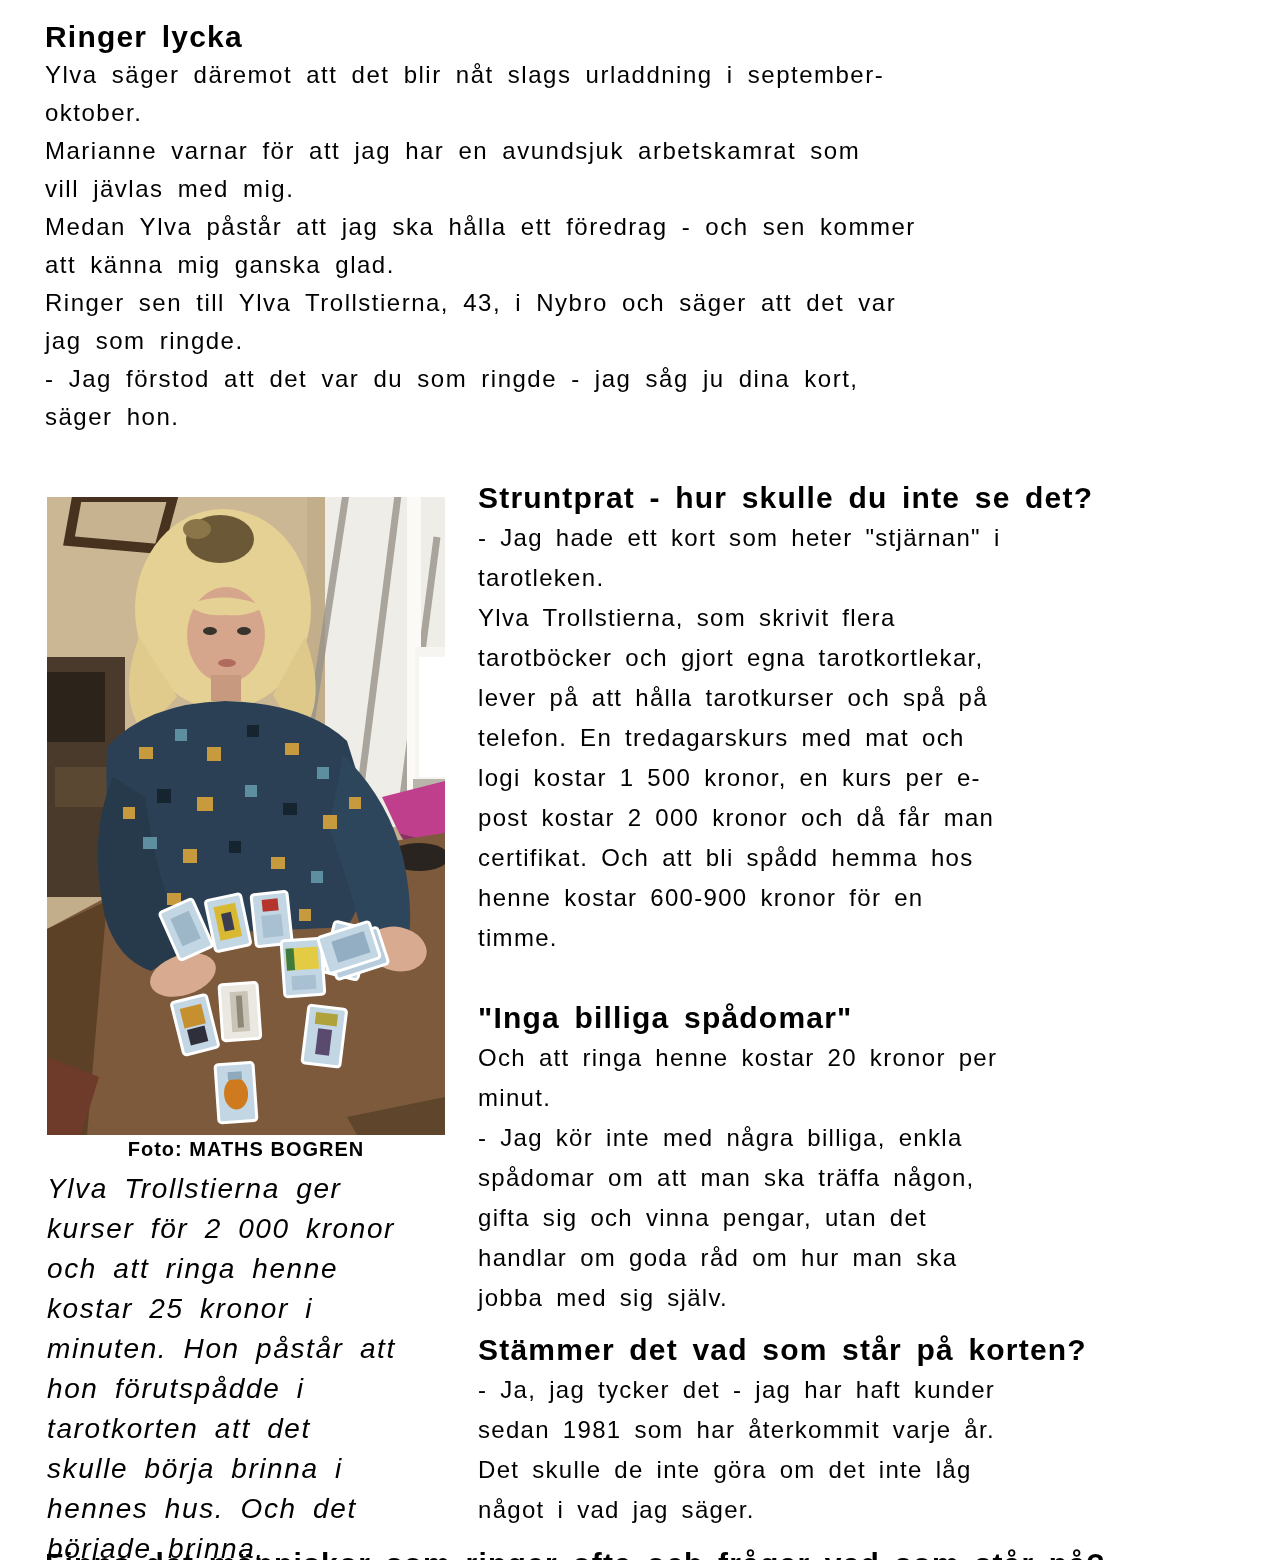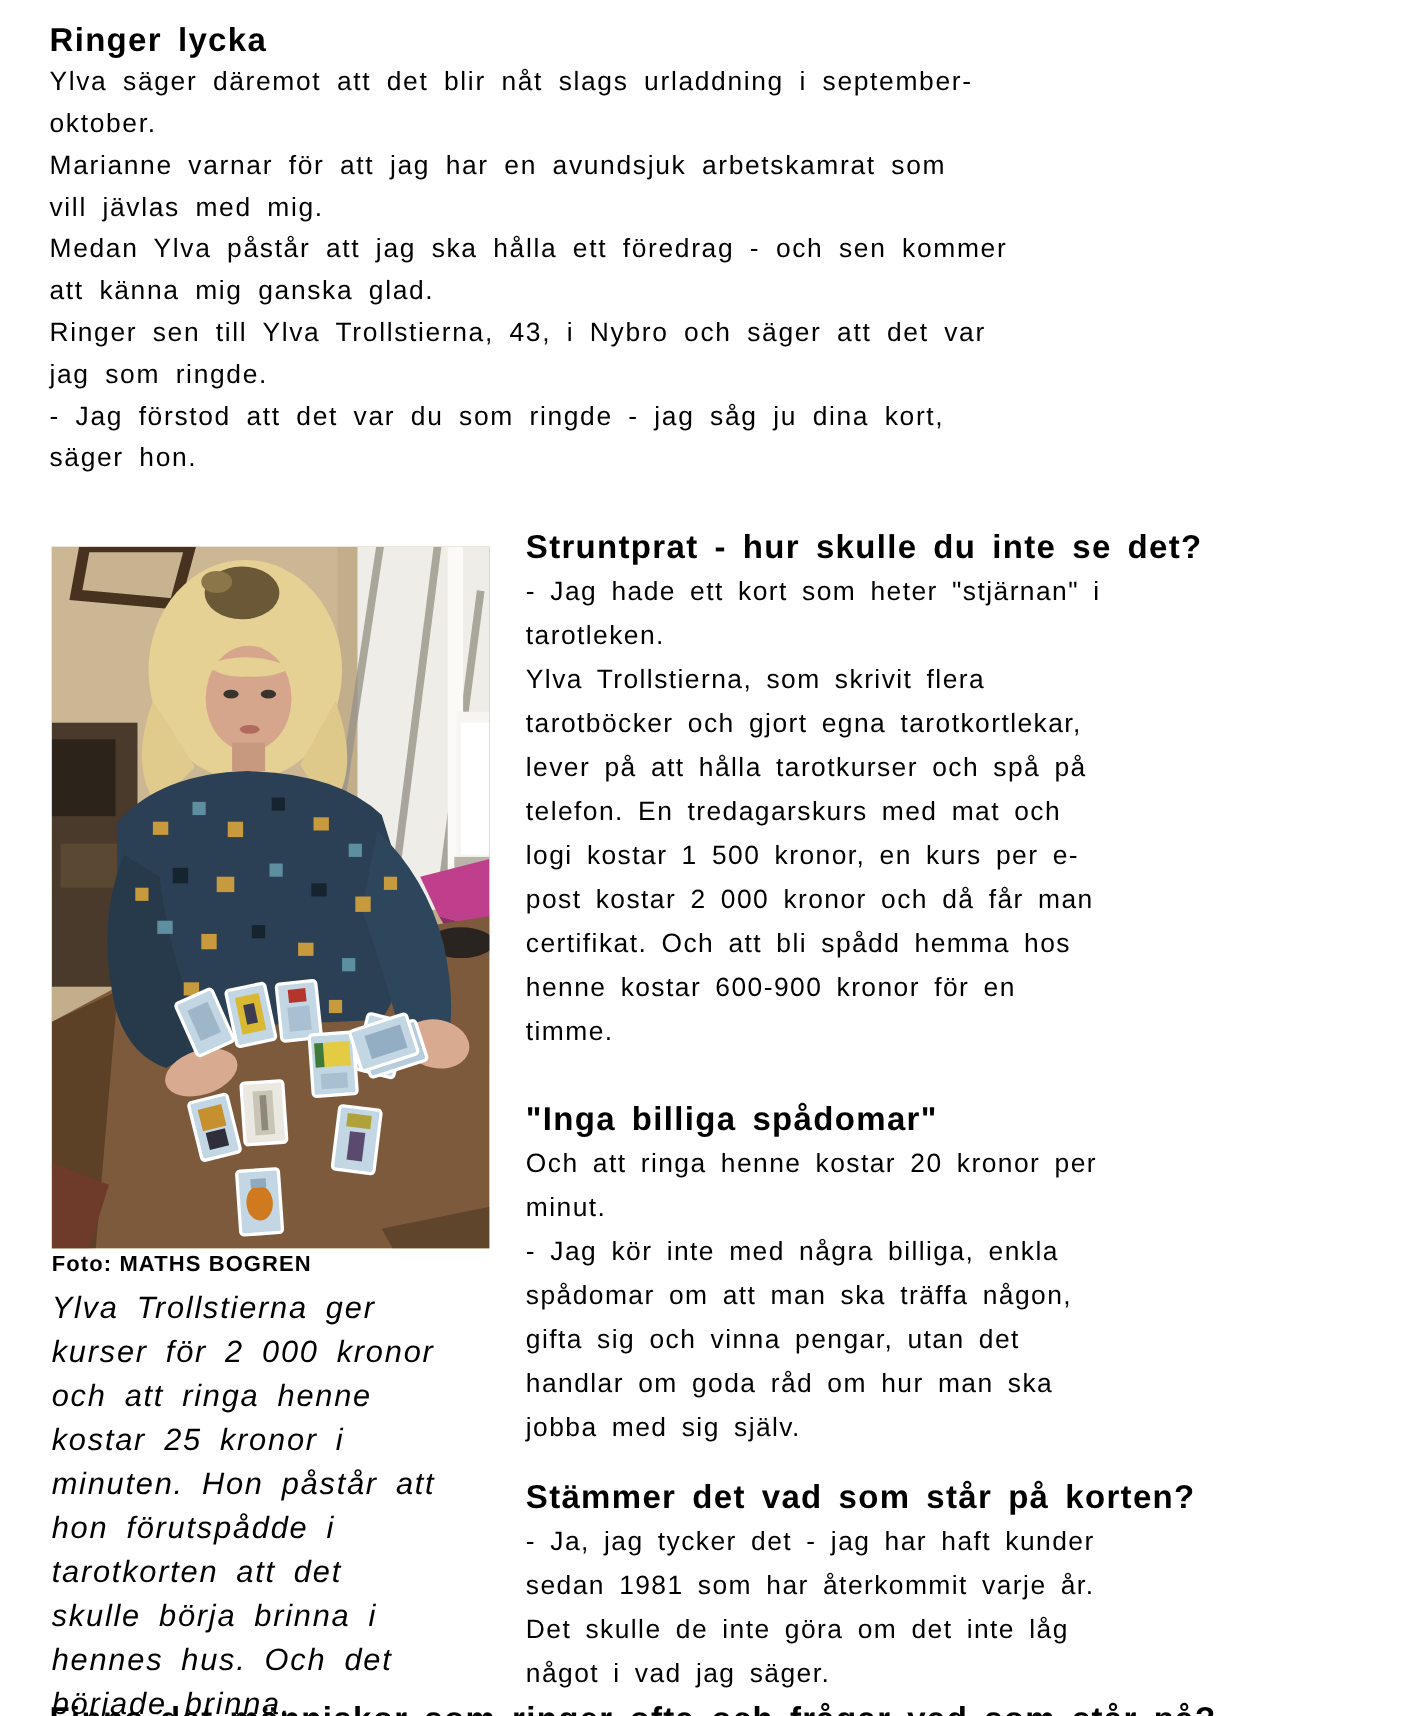--- a/index.html
+++ b/index.html
@@ -42,21 +42,21 @@
     width: 398px;
   }
   .photo {
     width: 398px; height: 638px;
     overflow: hidden;
     background: #c3ae8c;
   }
   .credit {
     margin-top: 3px;
     width: 398px;
-    text-align: left;
+    text-align: center;
     font-size: 20px;
     font-weight: bold;
     letter-spacing: 1px;
   }
   .caption {
     margin-top: 8px;
     width: 410px;
     font-style: italic;
     font-size: 28px;
     line-height: 40px;
@@ -65,21 +65,21 @@
   }
 
   .right-col {
     position: absolute;
     top: 478px; left: 478px;
     width: 800px;
   }
   .right-col .body-text { line-height: 40px; letter-spacing: 1.3px; word-spacing: 5px; }
   .right-col .heading { line-height: 40px; }
   .section-gap-1 { margin-top: 40px; }
-  .section-gap-2 { margin-top: 24px; }
+  .section-gap-2 { margin-top: 12px; }
 
   
   .bottom-heading {
     position: absolute;
     top: 1547px; left: 45px;
     font-size: 30px;
     font-weight: bold;
     letter-spacing: 1.2px;
     word-spacing: 5px;
     white-space: nowrap;

